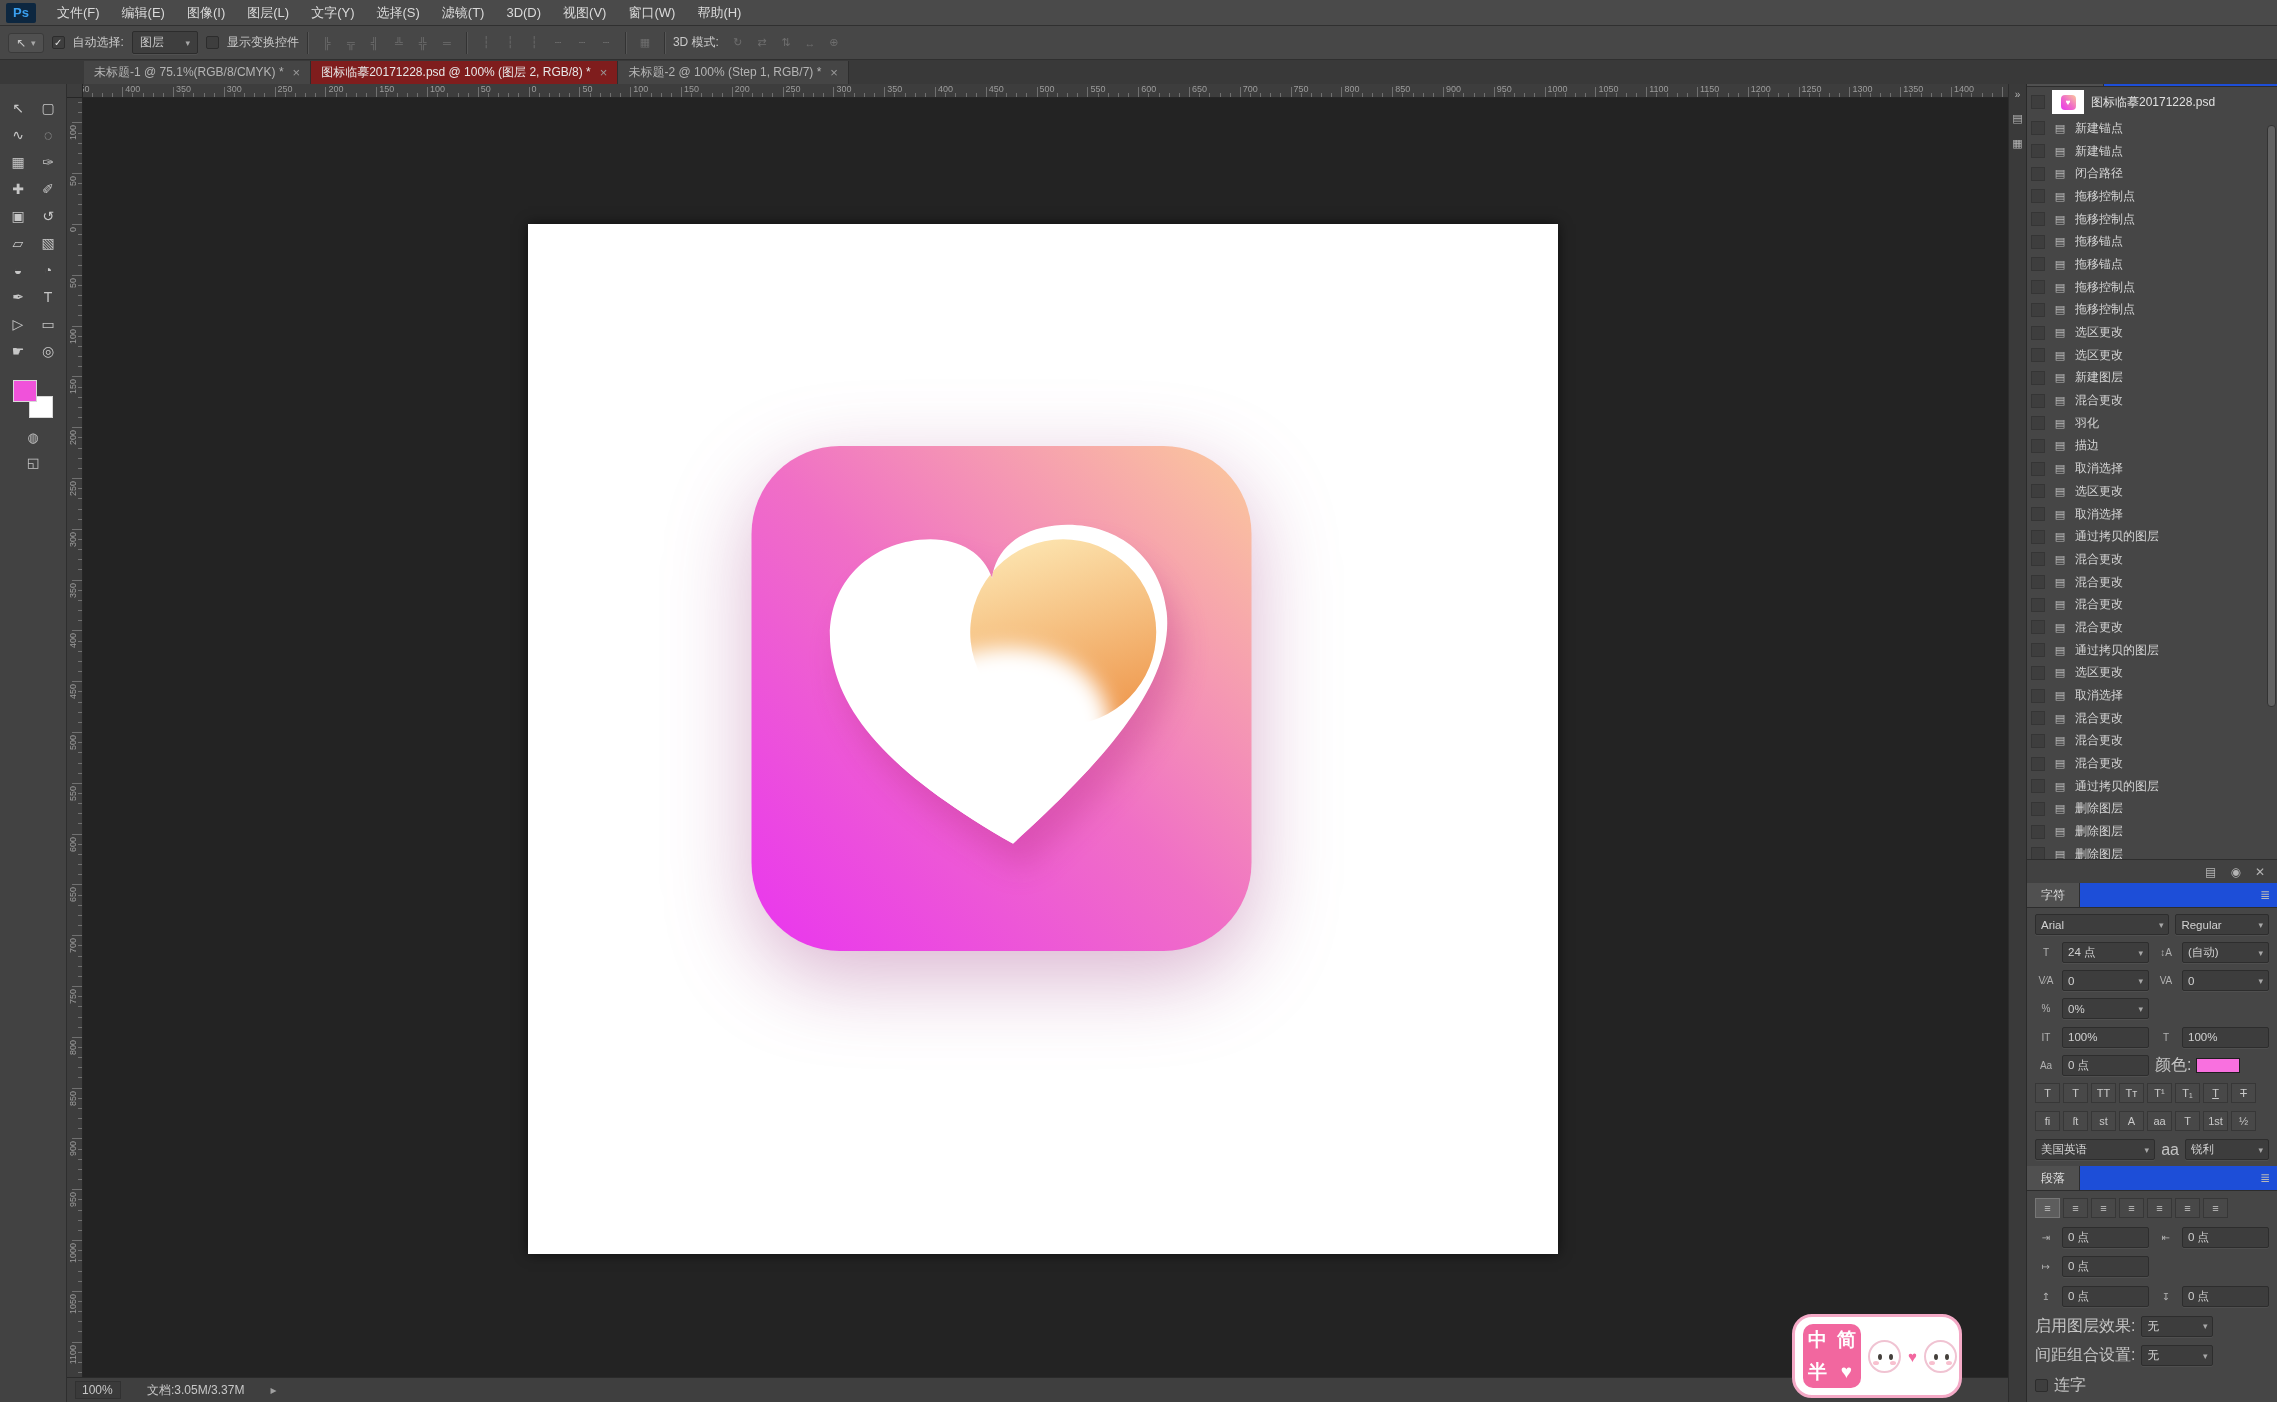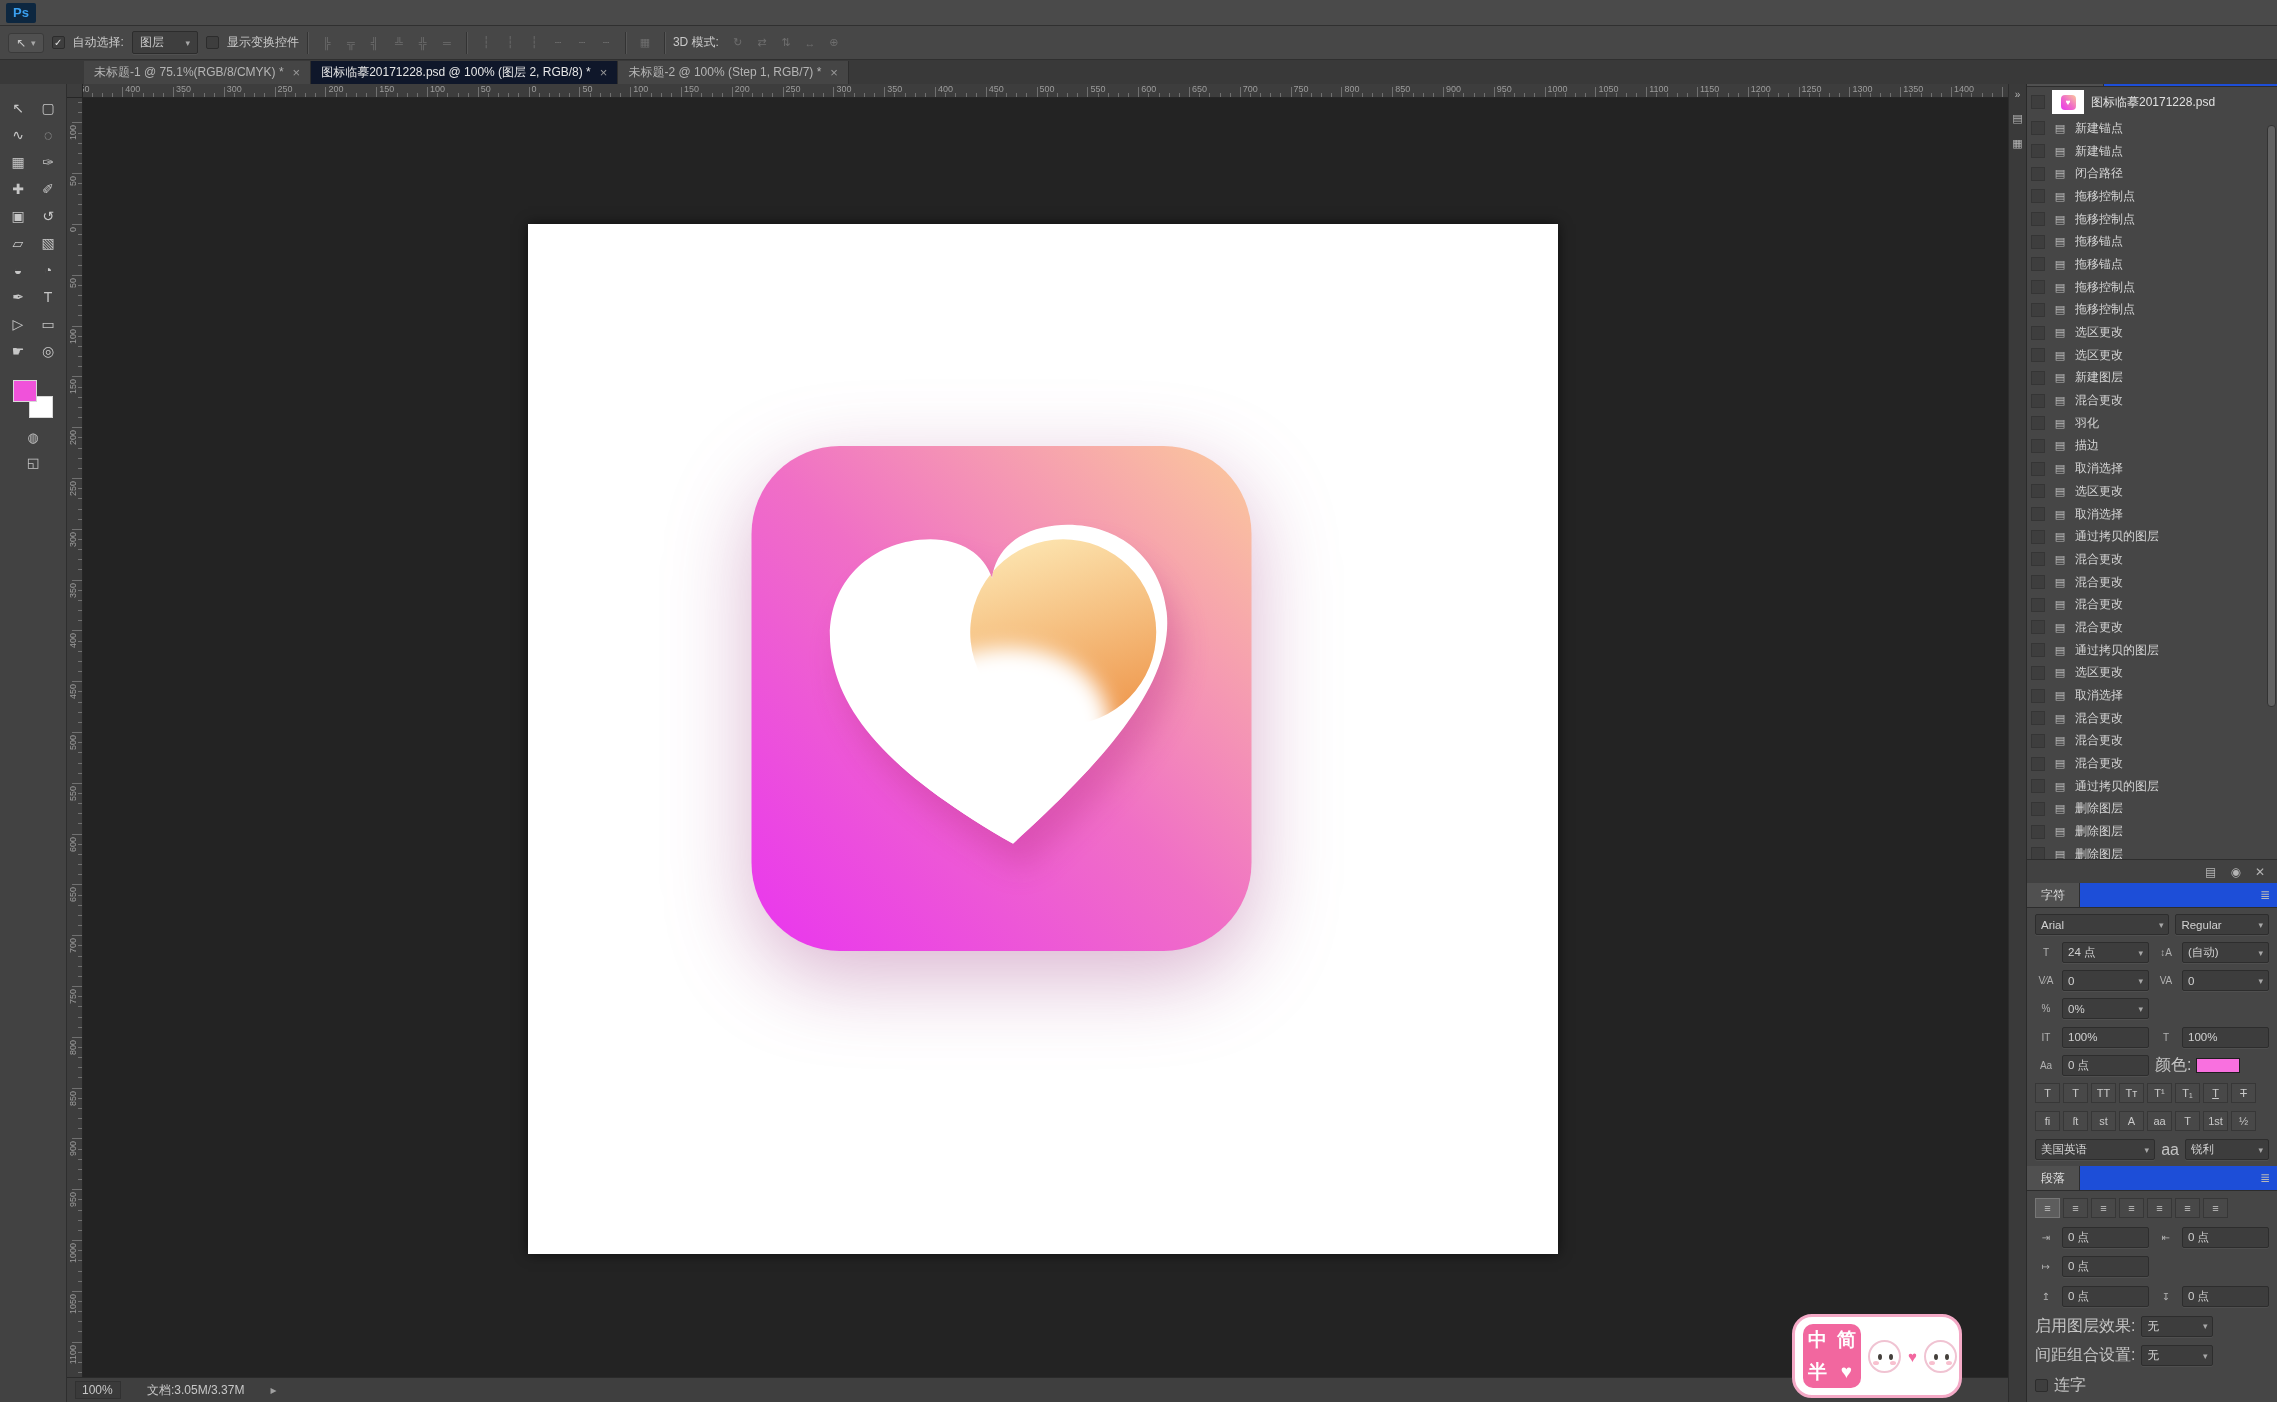--- a/index.html
+++ b/index.html
@@ -31,21 +31,21 @@
 .icon-group{display:flex;gap:2px}
 .mini-btn{width:22px;height:20px;display:flex;align-items:center;justify-content:center;
   font-size:11px;color:#6e6e6e;border-radius:2px}
 .opt-label{white-space:nowrap}
 
 
 .tabbar{position:absolute;left:0;top:60px;width:100%;height:24px;background:#393939;display:flex;
   align-items:flex-end;padding-left:84px;z-index:15}
 .doc-tab{height:23px;display:flex;align-items:center;gap:9px;padding:0 10px;background:#454545;
   border-right:1px solid #2d2d2d;font-size:12px;color:#b4b4b4;white-space:nowrap}
-.doc-tab.active{background:#0f172a;color:#e6e6e6}
+.doc-tab.active{background:#7f1d1d;color:#e6e6e6}
 .tab-close{color:#9a9a9a;font-size:13px}
 
 
 .ruler-corner{position:absolute;left:67px;top:84px;width:16px;height:14px;background:#3d3d3d;
   border-right:1px solid #262626;border-bottom:1px solid #262626;z-index:6}
 .h-ruler{position:absolute;left:67px;top:84px;width:1941px;height:14px;background:#3d3d3d;
   border-bottom:1px solid #262626;overflow:hidden;z-index:5}
 .v-ruler{position:absolute;left:67px;top:98px;width:16px;height:1279px;background:#3d3d3d;
   border-right:1px solid #262626;overflow:hidden;z-index:5}
 .tick-h{position:absolute;bottom:0;width:1px;background:#707070}
@@ -147,20 +147,33 @@
   background:#f8c0cf;box-shadow:17px 0 0 #f8c0cf}
 .sticker-heart{color:#f2679f;font-size:15px;flex:none}
 </style>
 </head>
 <body>
 
 <div id="app">
 
   <div class="menubar">
     <div class="ps-logo">Ps</div>
+    <div class="menu-items">
+        <div class="menu-item">文件(F)</div>
+        <div class="menu-item">编辑(E)</div>
+        <div class="menu-item">图像(I)</div>
+        <div class="menu-item">图层(L)</div>
+        <div class="menu-item">文字(Y)</div>
+        <div class="menu-item">选择(S)</div>
+        <div class="menu-item">滤镜(T)</div>
+        <div class="menu-item">3D(D)</div>
+        <div class="menu-item">视图(V)</div>
+        <div class="menu-item">窗口(W)</div>
+        <div class="menu-item">帮助(H)</div>
+      </div>
   </div>
 
   <div class="optionsbar">
     <div class="tool-chip">
       <span>↖</span>
       <span class="caret">▾</span>
     </div>
     <span class="checkbox">✓</span>
     <span class="opt-label">自动选择:</span>
     <div class="dropdown">

